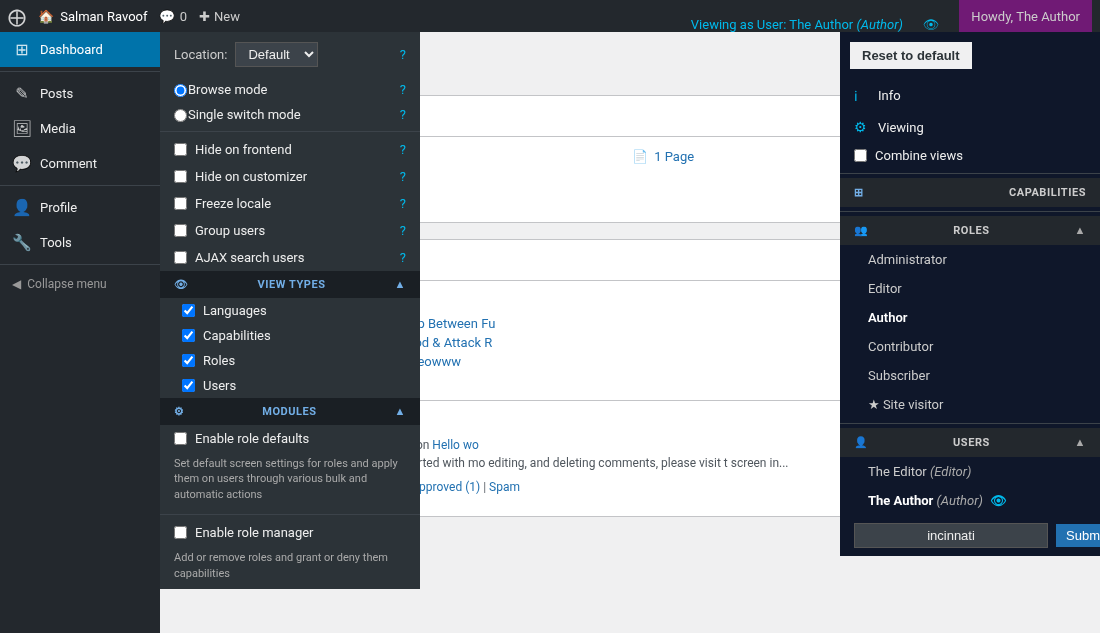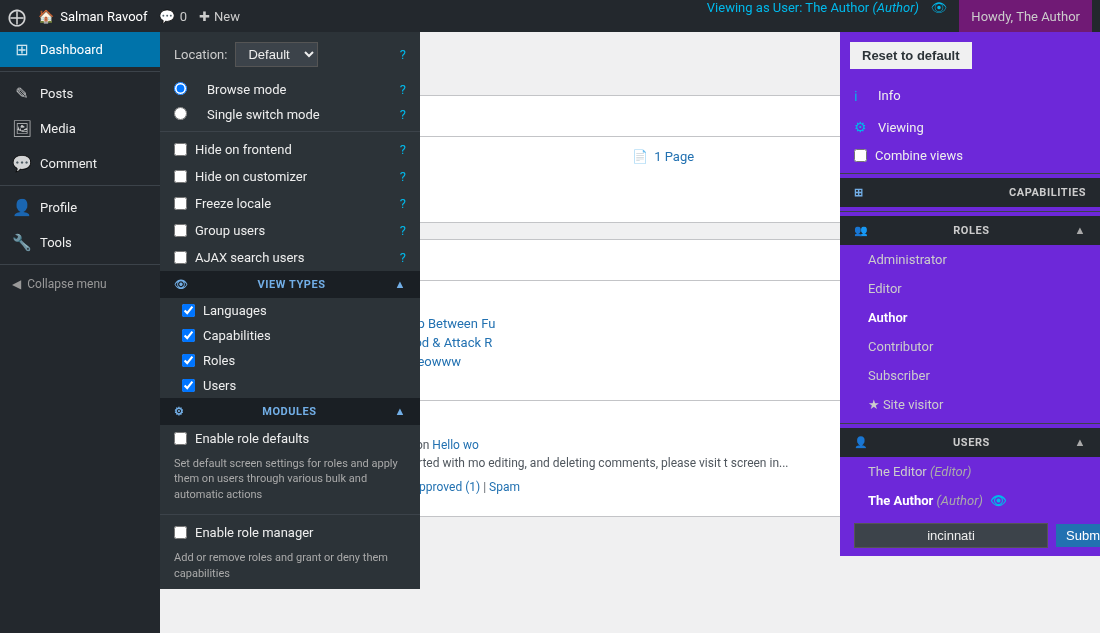--- a/index.html
+++ b/index.html
@@ -16,21 +16,21 @@
       top: 0; left: 0; right: 0;
       z-index: 9999;
       color: #fff;
     }
     .adminbar-left { display: flex; align-items: center; gap: 12px; flex: 1; }
     .adminbar-wp-logo { color: #fff; font-size: 18px; opacity: 0.8; }
     .adminbar-site { display: flex; align-items: center; gap: 6px; color: #ccc; font-size: 13px; }
     .adminbar-site span { color: #fff; }
     .adminbar-comments { display: flex; align-items: center; gap: 4px; color: #ccc; font-size: 13px; }
     .adminbar-new { display: flex; align-items: center; gap: 4px; color: #ccc; font-size: 13px; cursor: pointer; }
-    .adminbar-right { display: flex; align-items: flex-start; gap: 12px; }
+    .adminbar-right { display: flex; align-items: flex-end; gap: 20px; }
     .viewing-as { color: #00b9eb; font-size: 13px; }
     .viewing-as em { color: #00b9eb; }
     .eye-icon { color: #00b9eb; }
     .howdy { background: #701a75; padding: 0 12px; height: 32px; display: flex; align-items: center; color: #ccc; font-size: 13px; }
 
     
     #wpcontent-wrap { display: flex; margin-top: 32px; min-height: calc(100vh - 32px); }
 
     
     #adminmenuwrap {
@@ -83,21 +83,21 @@
     .comment-body a { color: #2271b1; }
     .comment-footer { margin-top: 6px; font-size: 12px; color: #646970; }
     .comment-footer a { color: #2271b1; text-decoration: none; }
 
     
     .overlay-panel {
       position: fixed;
       top: 32px;
       right: 0;
       width: 260px;
-      background: #6d28d9;
+      background: #0f172a;
       color: #eee;
       z-index: 8000;
       font-size: 13px;
       max-height: calc(100vh - 32px);
       overflow-y: auto;
     }
     .overlay-panel .reset-btn {
       display: block;
       background: #f0f0f1;
       color: #2c3338;
@@ -166,22 +166,22 @@
     .location-label { color: #ccc; }
     .location-select {
       background: #3c434a;
       color: #eee;
       border: 1px solid #555;
       padding: 3px 8px;
       font-size: 13px;
     }
     .radio-row {
       display: flex;
-      align-items: flex-start;
-      gap: 20px;
+      align-items: flex-end;
+      gap: 1px;
       padding: 5px 14px;
     }
     .radio-row input { margin: 0; }
     .section-header-dark {
       display: flex;
       align-items: center;
       justify-content: space-between;
       padding: 7px 14px;
       background: #1a1f24;
       color: #72aee6;

